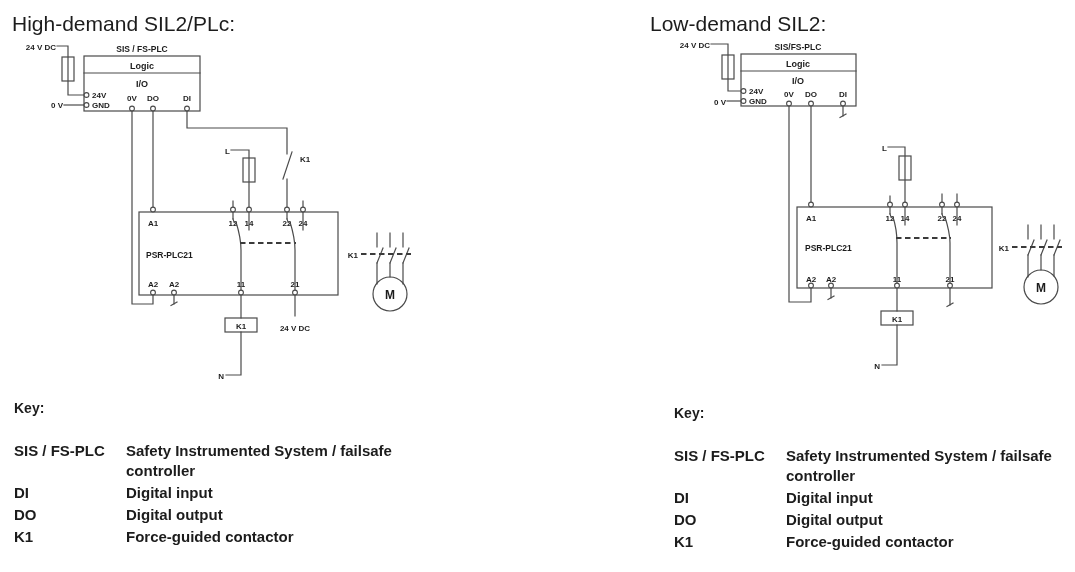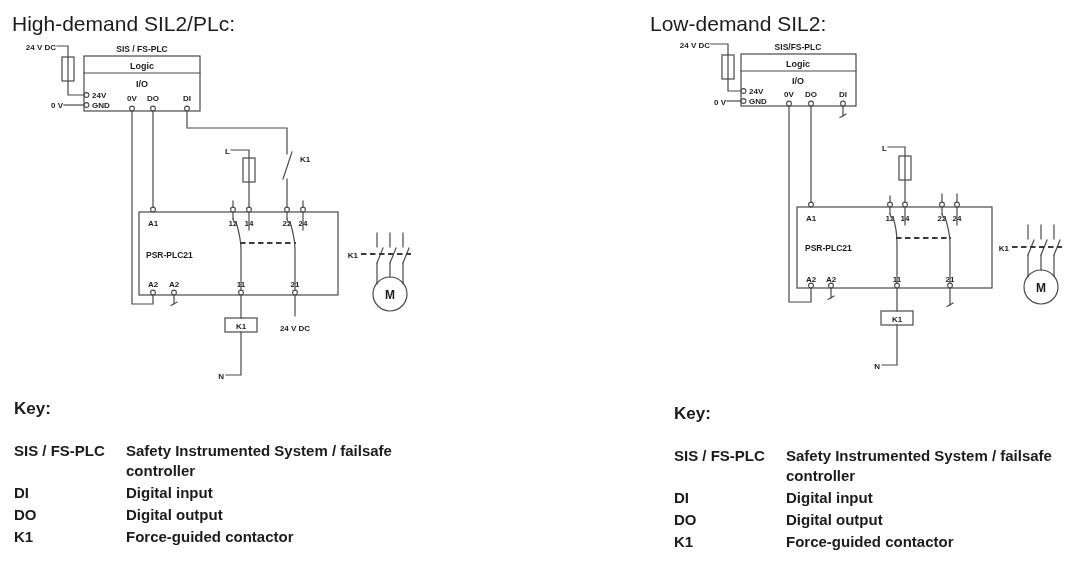--- a/index.html
+++ b/index.html
@@ -13,21 +13,21 @@
   .dash{stroke:#3b3b3b;stroke-width:1.8;stroke-dasharray:5.5 3.5;fill:none;}
   
   text{fill:#1c1c1c;font-family:"Liberation Sans",sans-serif;}
   .title{font-size:21px;font-weight:400;}
   .t8{font-size:8px;font-weight:700;}
   .t85{font-size:8.5px;font-weight:700;}
   .t9{font-size:9px;font-weight:700;}
   .t12{font-size:12px;font-weight:700;}
   
   .key{position:absolute;width:400px;}
-  .key-heading{font-size:17px;font-weight:700;line-height:19px;margin:0 0 23px 0;}
+  .key-heading{font-size:14px;font-weight:700;line-height:19px;margin:0 0 23px 0;}
   .key-grid{display:grid;grid-template-columns:112px 268px;row-gap:2px;
             font-size:15px;line-height:20px;}
   .key-term{font-weight:700;}
   .key-def{font-weight:700;}
 </style>
 </head>
 <body>
 
 <div class="page">
 <svg width="1075" height="572" viewBox="0 0 1075 572">

